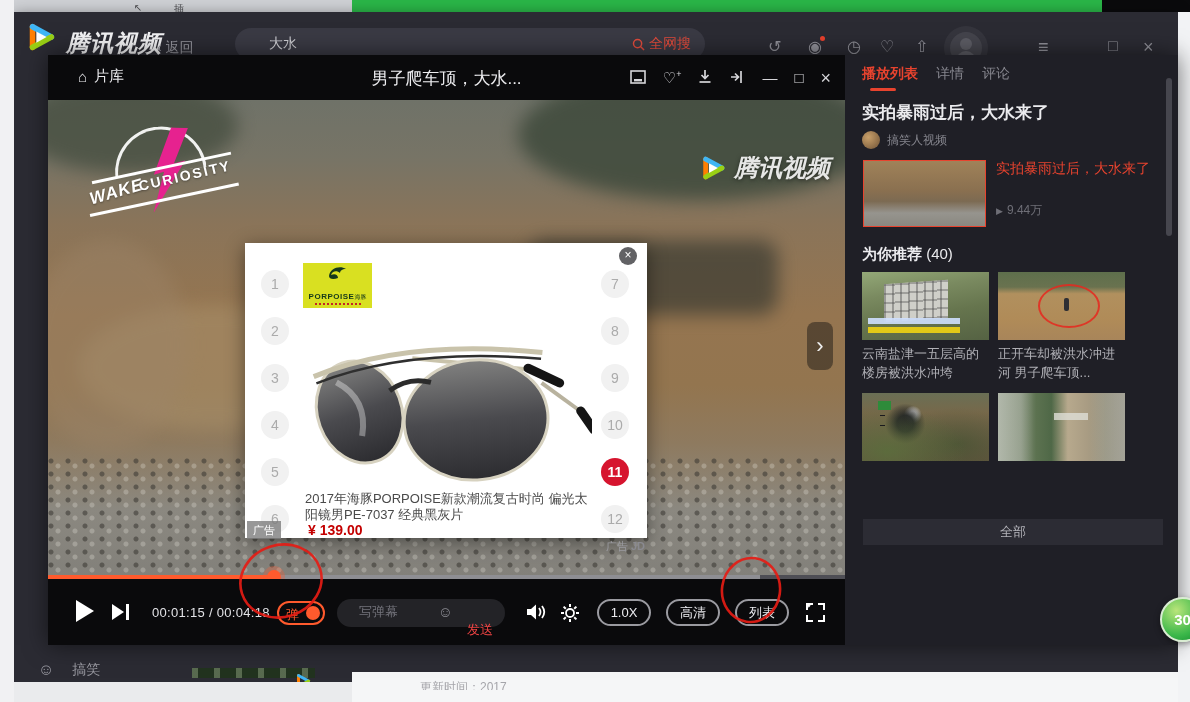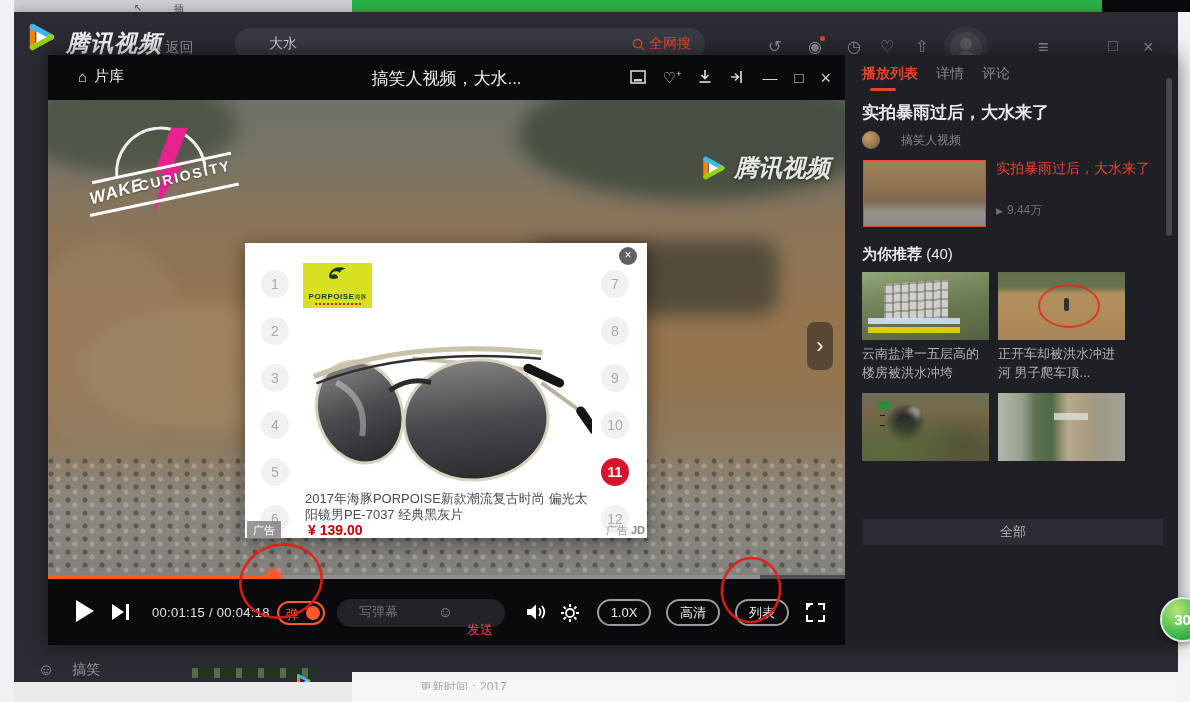--- a/index.html
+++ b/index.html
@@ -80,21 +80,21 @@
   .ad-logo .ps{font-size:6px;color:#14381b;}
   .ad-logo .dots{margin:0 auto;width:46px;border-bottom:2px dotted #c42323;}
   .ep-col{position:absolute;top:27px;display:flex;flex-direction:column;gap:19px;}
   .ep-col.left{left:16px;} .ep-col.right{right:18px;}
   .ep-circle{width:28px;height:28px;border-radius:50%;background:#f1f1f1;color:#ababab;font-size:14px;display:flex;align-items:center;justify-content:center;}
   .ep-circle.active{background:#d6142e;color:#fff;font-weight:bold;}
   .ad-product{position:absolute;left:60px;top:248px;width:290px;font-size:13px;line-height:16px;color:#4a4a4a;}
   .ad-price{position:absolute;left:63px;top:279px;font-size:14px;font-weight:bold;color:#c40000;}
   .ad-tag{position:absolute;left:2px;top:278px;width:34px;height:18px;background:rgba(125,125,125,.8);color:#fff;font-size:11px;text-align:center;line-height:18px;}
   .ad-tag-brand{position:absolute;left:41px;top:280px;font-size:11px;color:rgba(255,255,255,.55);}
-  .ad-corner{position:absolute;right:2px;top:280px;font-size:11px;color:#9b9ba0;}
+  .ad-corner{position:absolute;right:2px;top:296px;font-size:11px;color:#9b9ba0;}
   .ad-corner b{color:#8a8a90;}
 
   
   .pw-progress{position:absolute;left:0;top:520px;width:797px;height:4px;background:#4e4e55;}
   .prog-buffer{position:absolute;left:0;top:0;height:4px;background:#8e8e93;}
   .prog-played{position:absolute;left:0;top:0;height:4px;background:#ff5a2d;}
   .prog-knob{position:absolute;top:-5px;width:14px;height:14px;border-radius:50%;background:#ff5a2d;box-shadow:0 0 0 4px rgba(255,90,45,.3);}
   .pw-controls{position:absolute;left:0;top:524px;width:797px;height:66px;background:#0a0a0c;}
   .play-btn{position:absolute;left:28px;top:21px;width:0;height:0;border-left:18px solid #fff;border-top:11px solid transparent;border-bottom:11px solid transparent;}
   .next-btn{position:absolute;left:64px;top:25px;width:20px;height:16px;}
@@ -112,21 +112,21 @@
   .ctl-svg{position:absolute;top:24px;}
   .pill{position:absolute;top:20px;width:54px;height:27px;border:2px solid #9a9aa0;border-radius:14px;color:#ececf0;font-size:13px;display:flex;align-items:center;justify-content:center;}
 
   
   .pw-sidebar{position:absolute;left:797px;top:0;width:333px;height:590px;background:#1f1f26;}
   .sb-tabs{position:absolute;left:17px;top:10px;display:flex;gap:18px;}
   .sb-tabs .tab{font-size:14px;color:#85858d;padding-bottom:8px;position:relative;}
   .sb-tabs .tab.active{color:#e8432e;font-weight:bold;}
   .sb-tabs .tab.active::after{content:"";position:absolute;left:8px;bottom:0;width:26px;height:3px;background:#e8432e;border-radius:2px;}
   .sb-title{position:absolute;left:17px;top:46px;font-size:17px;font-weight:bold;color:#ebebee;}
-  .sb-up{position:absolute;left:17px;top:76px;display:flex;align-items:center;gap:21px;}
+  .sb-up{position:absolute;left:17px;top:76px;display:flex;align-items:center;gap:7px;}
   .sb-up .av{width:18px;height:18px;border-radius:50%;background:radial-gradient(circle at 35% 35%,#c9a06a,#6e5236);}
   .sb-up .nm{font-size:12px;color:#85858d;}
   .np-thumb{position:absolute;left:18px;top:105px;width:123px;height:67px;border:1px solid #e8432e;
     background:linear-gradient(180deg,#a08259 0%,#8a7050 45%,#7c6a52 62%,#96948e 80%,#8a8880 100%);}
   .np-info{position:absolute;left:151px;top:103px;width:168px;}
   .np-title{font-size:14px;line-height:20px;color:#e8432e;}
   .np-views{margin-top:24px;font-size:12px;color:#6e6e76;}
   .np-views .pc{font-size:9px;margin-right:4px;}
   .sb-rec-head{position:absolute;left:17px;top:190px;font-size:15px;color:#ebebee;}
   .sb-rec-head b{font-weight:bold;}
@@ -225,21 +225,21 @@
   <div class="abs bg-rightstrip"></div>
 
   <div class="abs player-window">
     <div class="pw-video">
 
       <div class="pw-titlebar">
         <div class="pw-home">
           <span>⌂</span>
           <span>片库</span>
         </div>
-        <div class="pw-title">搞笑人视频，大水...</div>
+        <div class="pw-title">男子爬车顶，大水...</div>
         <div class="pw-icons">
           <span class="gi">
             <svg width="16" height="14" viewBox="0 0 16 14">
                 <rect x="1" y="1" width="14" height="12" fill="none" stroke="#d6d6da" stroke-width="1.6"></rect>
                 <rect x="4" y="9" width="8" height="2.4" fill="#d6d6da"></rect>
               </svg>
           </span>
           <span class="gi"><span>♡</span><span style="font-size:9px;vertical-align:top">+</span></span>
           <span class="gi">
             <svg width="14" height="15" viewBox="0 0 14 15">

